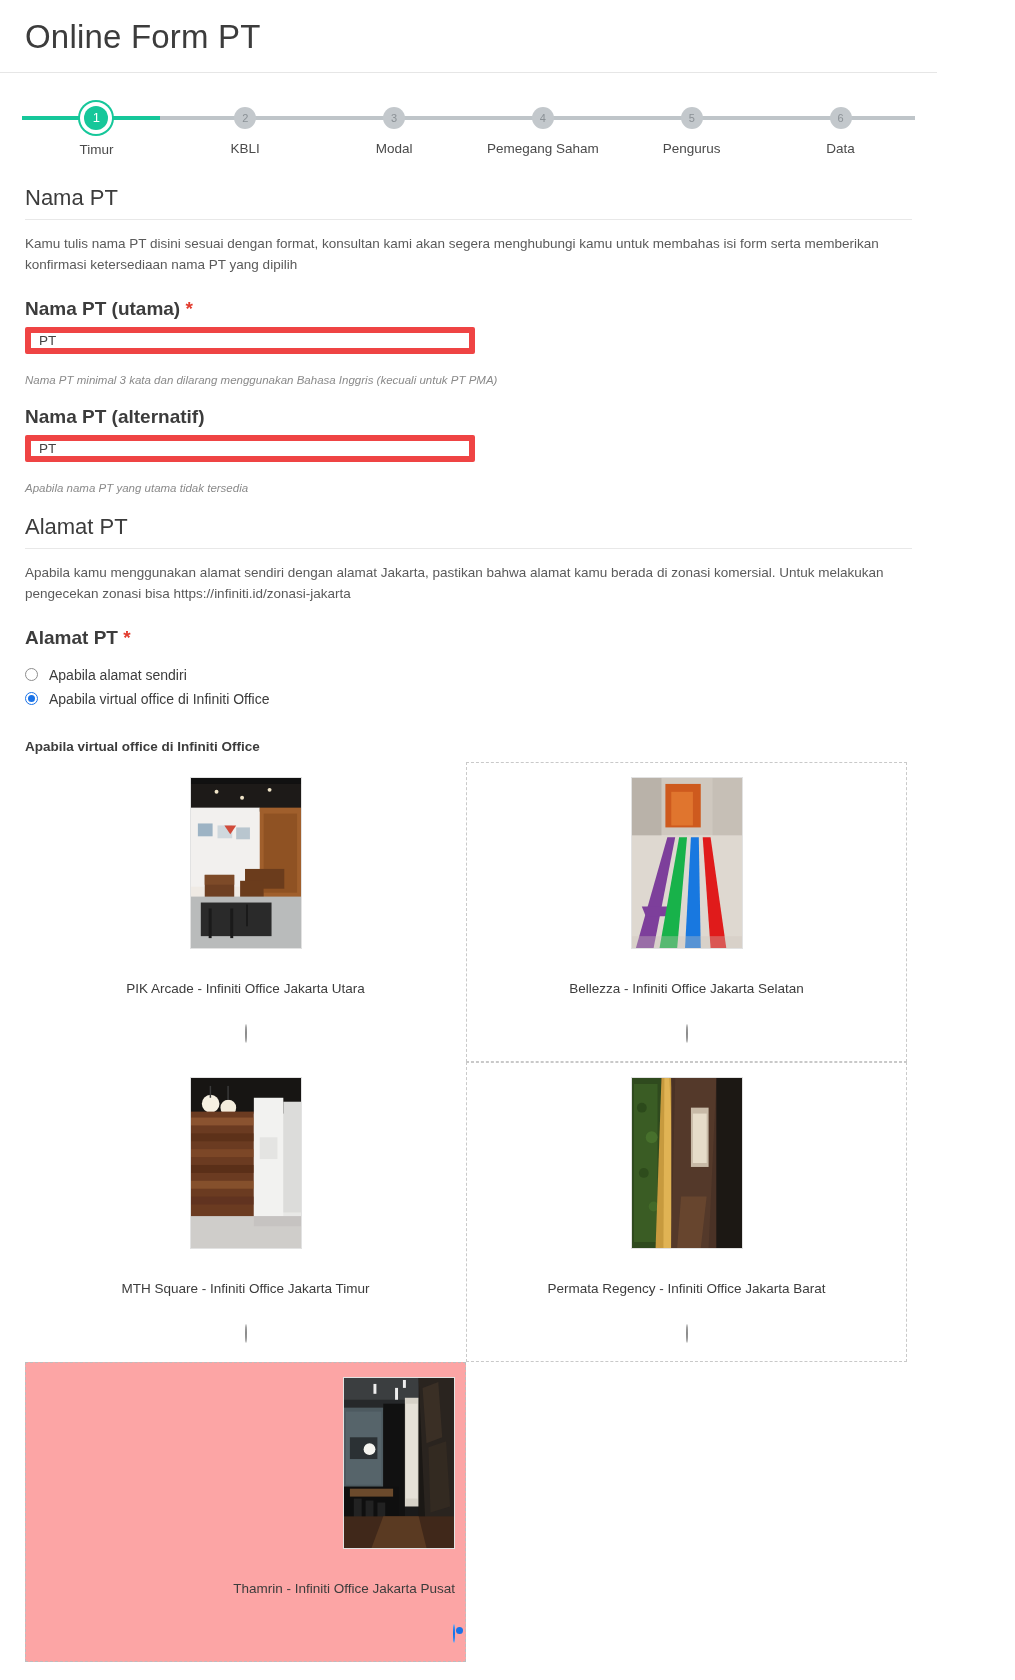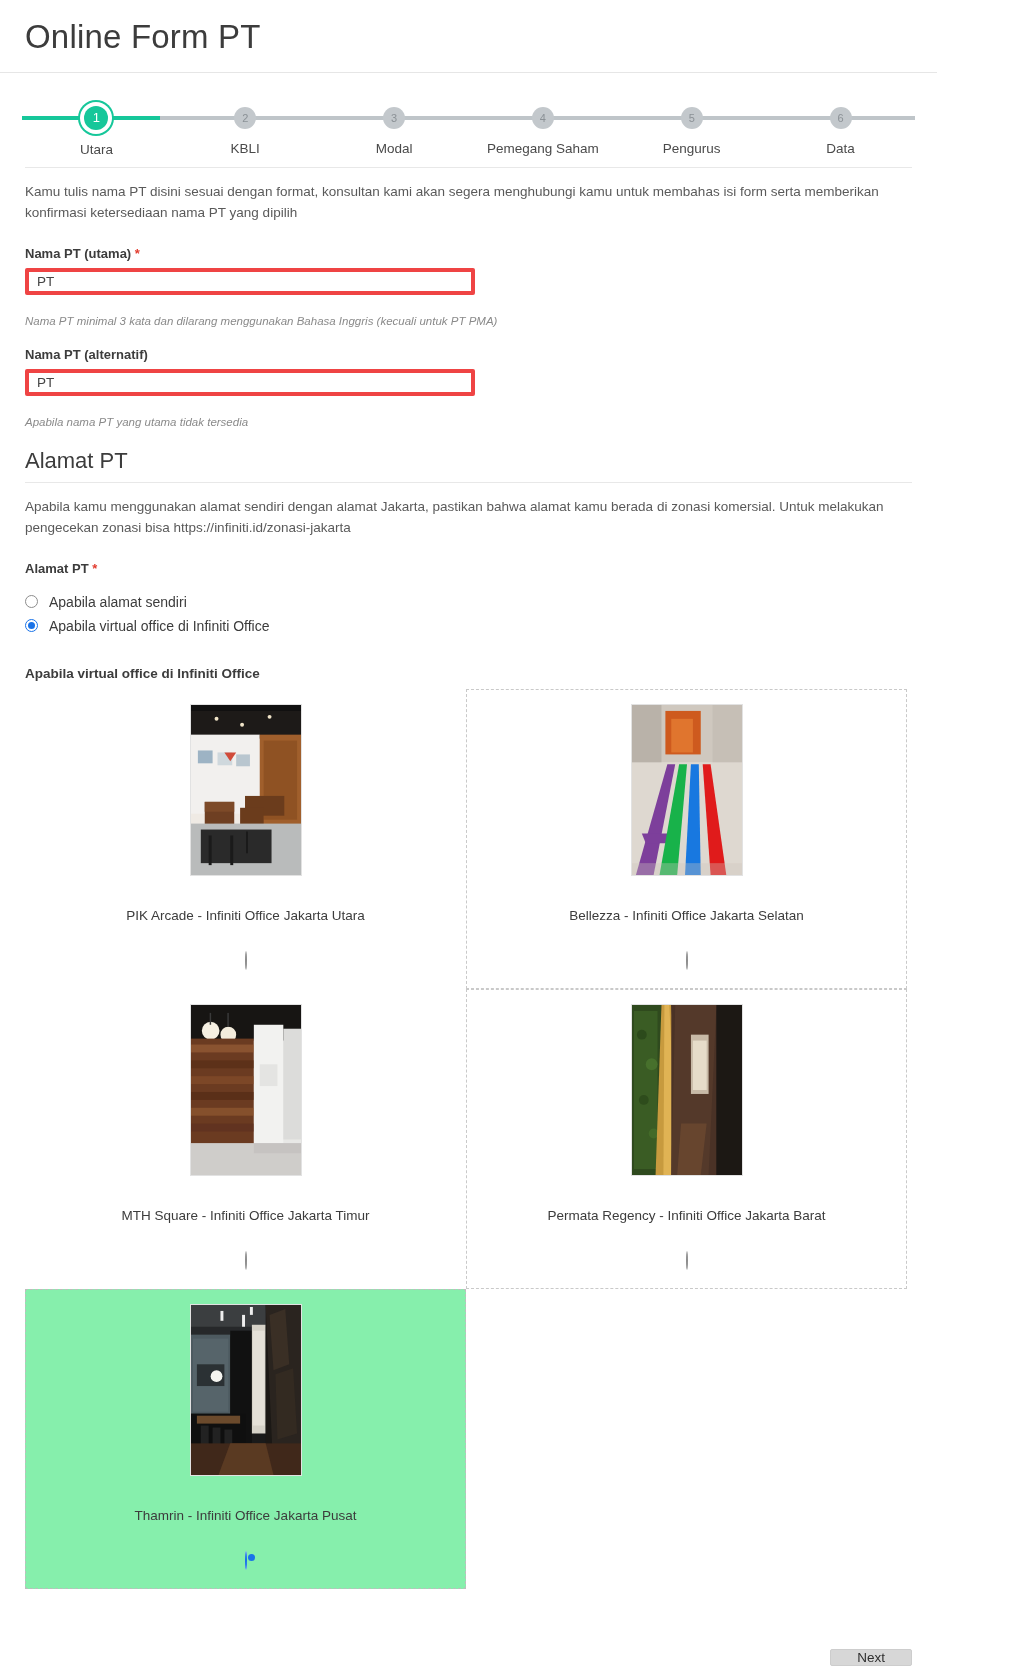--- a/index.html
+++ b/index.html
@@ -106,31 +106,31 @@
     font-size: 13.5px;
     line-height: 1.55;
     color: #5a5a5a;
     max-width: 885px;
     margin: 0 0 22px 0;
   }
 
   
   .field { margin-bottom: 20px; }
   .field-label {
-    font-size: 13px;
+    font-size: 19px;
     font-weight: bold;
     color: #3c3c3c;
     margin-bottom: 7px;
     display: block;
   }
   .req { color: #e23b2e; font-weight: bold; }
   .text-input {
     width: 450px;
     height: 27px;
-    border: 4px solid #ef4444;
+    border: 6px solid #ef4444;
     border-radius: 2px;
     padding: 3px 8px;
     font-size: 13.5px;
     color: #444;
     font-family: "Liberation Sans", sans-serif;
     background: #fff;
     outline: none;
   }
   .field-hint {
     font-size: 11.5px;
@@ -191,21 +191,22 @@
     border: 1px dashed transparent;
     background: transparent;
     gap: 21px;
   }
   .card.dashed {
     border: 1px dashed #c9c9c9;
     background: transparent;
   }
   .card.selected {
     border: 1px dashed #bdbdbd;
-    background: #86efac;
+    background: #fca5a5;
+    align-items: flex-end;
   }
   .card-photo {
     width: 112px;
     height: 172px;
     border: 1px solid #e2e2e2;
     overflow: hidden;
     position: relative;
   }
   .card-photo svg { display: block; width: 100%; height: 100%; }
   .card-caption {
@@ -242,21 +243,21 @@
 
   <h1 class="page-title">Online Form PT</h1>
   <div class="title-rule"></div>
 
   <div class="stepper">
     <div class="stepper-track"></div>
     <div class="stepper-progress"></div>
     <div class="steps">
       <div class="step active">
         <div class="step-circle">1</div>
-        <div class="step-label">Utara</div>
+        <div class="step-label">Timur</div>
       </div>
       <div class="step">
         <div class="step-circle">2</div>
         <div class="step-label">KBLI</div>
       </div>
       <div class="step">
         <div class="step-circle">3</div>
         <div class="step-label">Modal</div>
       </div>
       <div class="step">
@@ -268,20 +269,21 @@
         <div class="step-label">Pengurus</div>
       </div>
       <div class="step">
         <div class="step-circle">6</div>
         <div class="step-label">Data</div>
       </div>
     </div>
   </div>
 
   <div class="section">
+    <h2 class="section-heading">Nama PT</h2>
     <div class="section-rule"></div>
     <p class="section-desc">Kamu tulis nama PT disini sesuai dengan format, konsultan kami akan segera menghubungi kamu untuk membahas isi form serta memberikan konfirmasi ketersediaan nama PT yang dipilih</p>
 
     <div class="field">
       <label class="field-label">
         <span>Nama PT (utama)</span>
         <span class="req">*</span>
       </label>
       <input class="text-input" type="text" value="PT" style="">
       <div class="field-hint">Nama PT minimal 3 kata dan dilarang menggunakan Bahasa Inggris (kecuali untuk PT PMA)</div>

